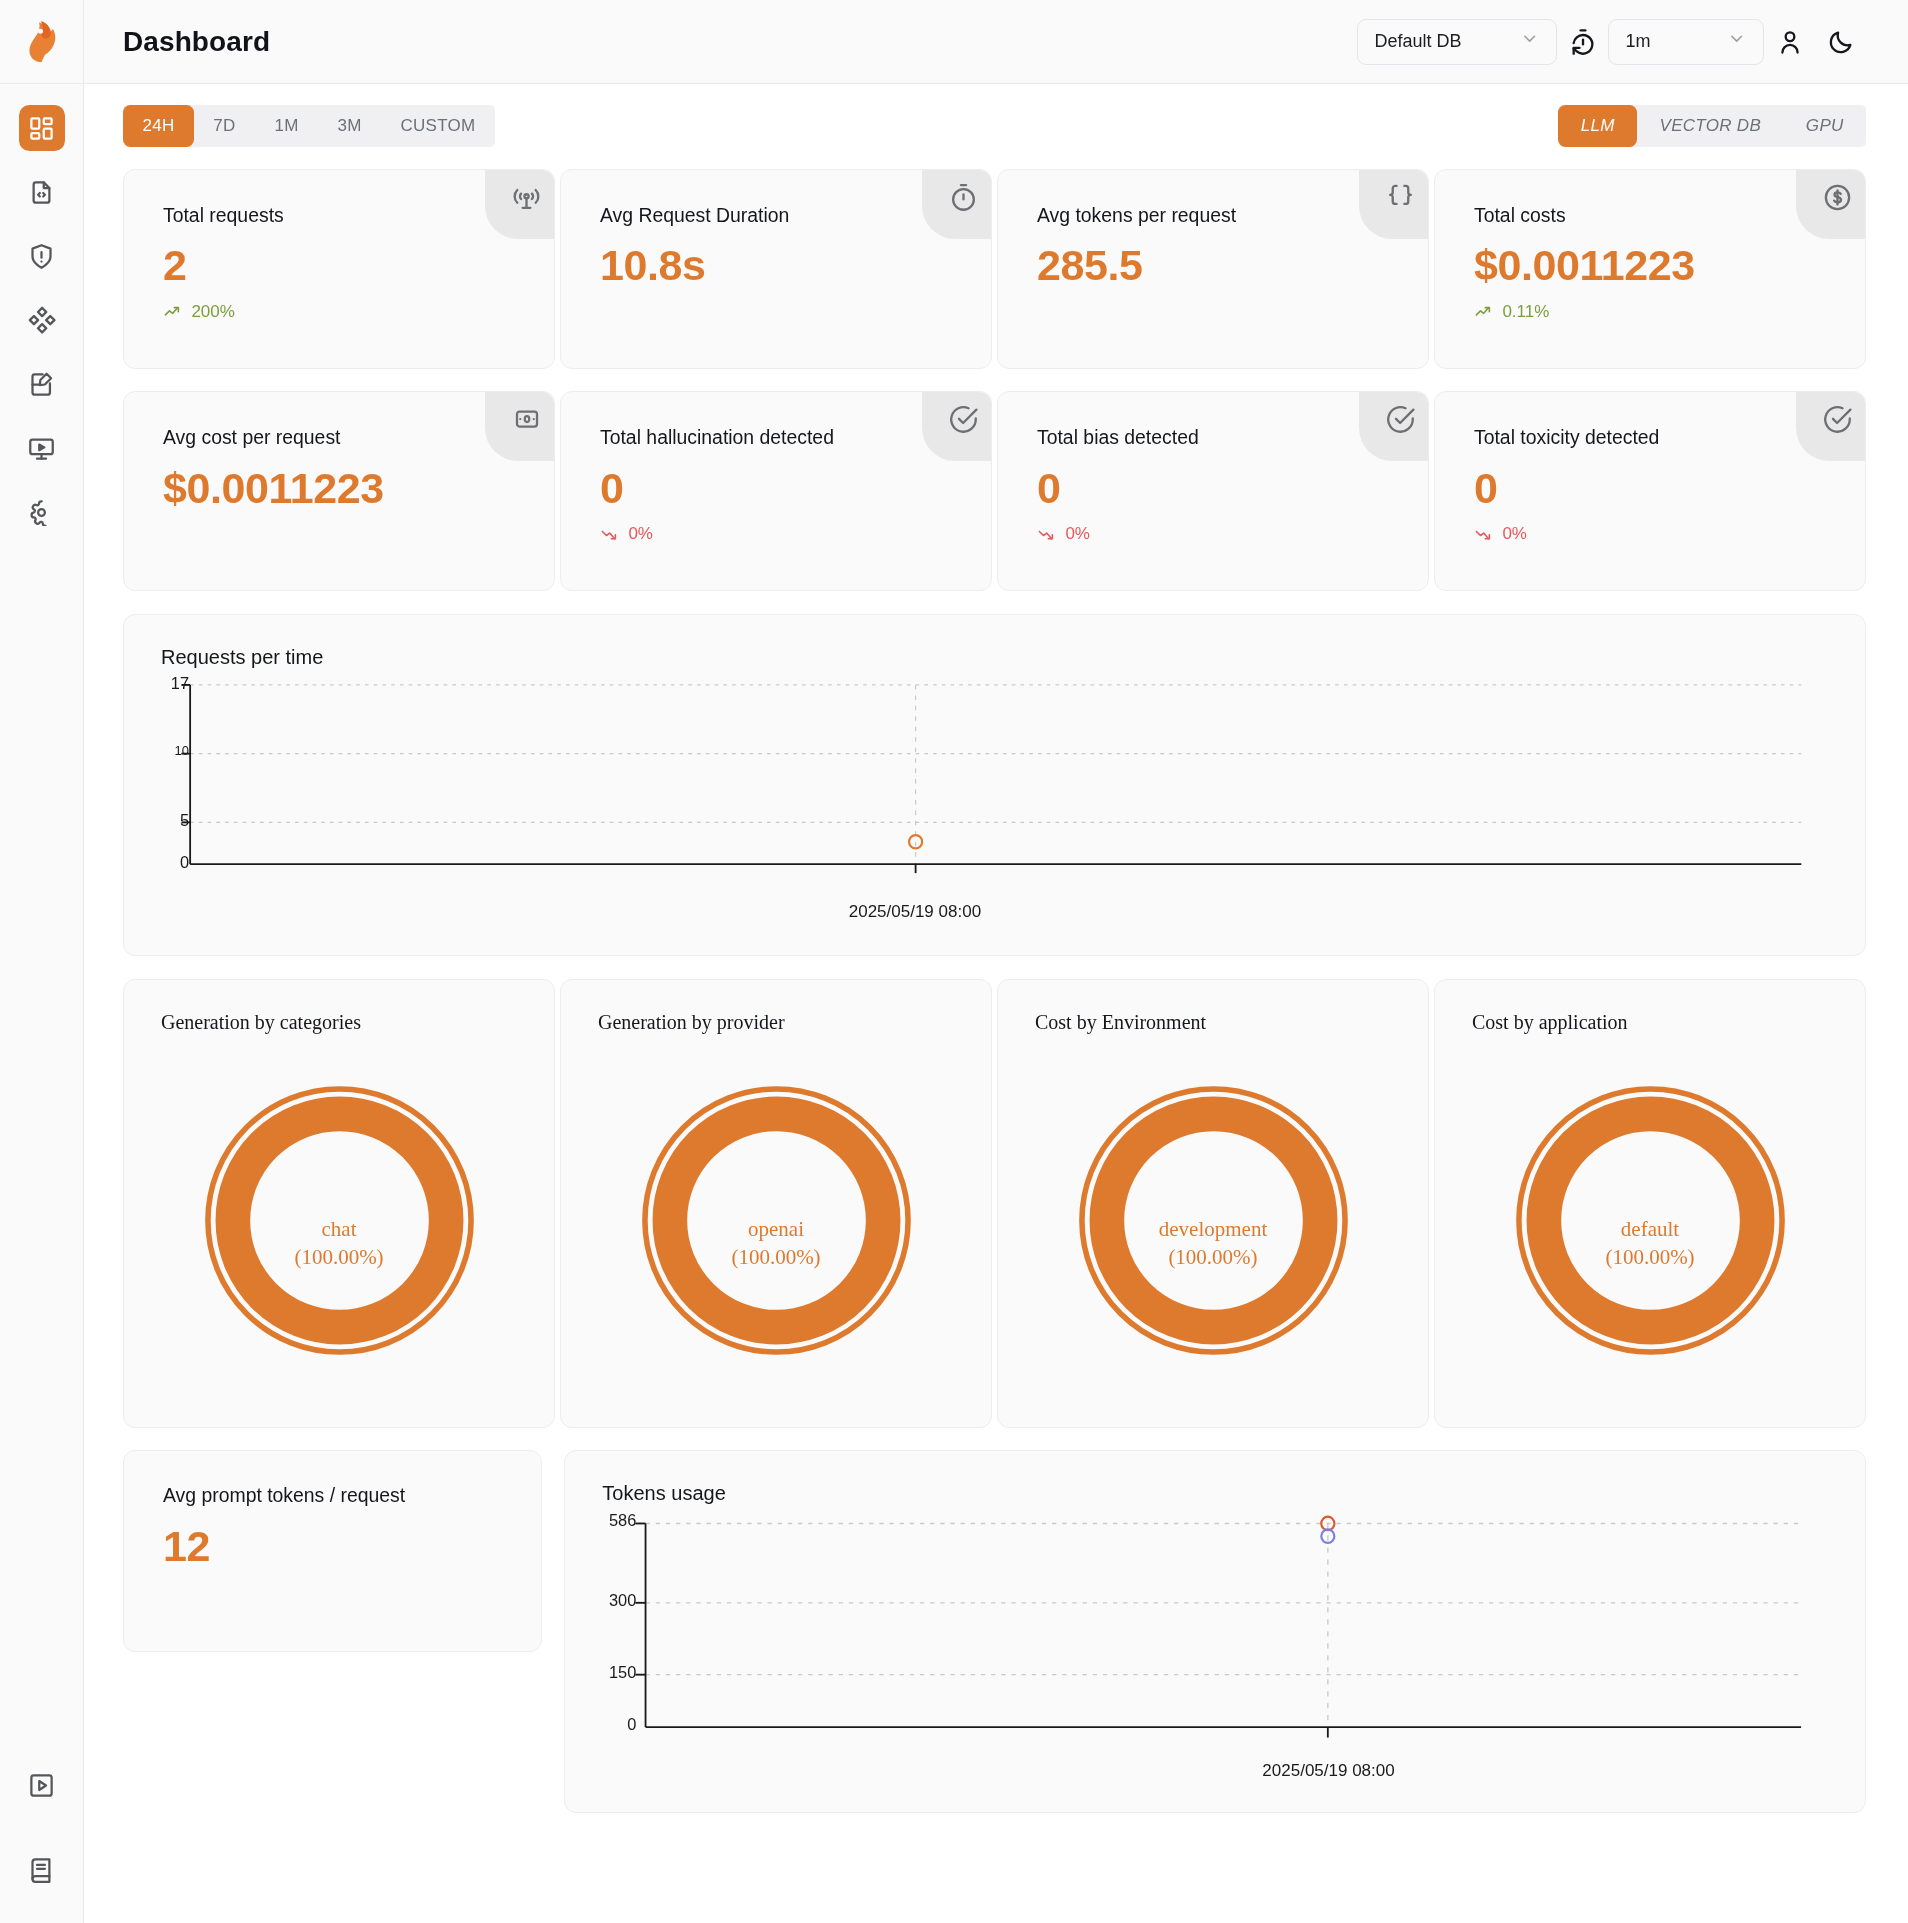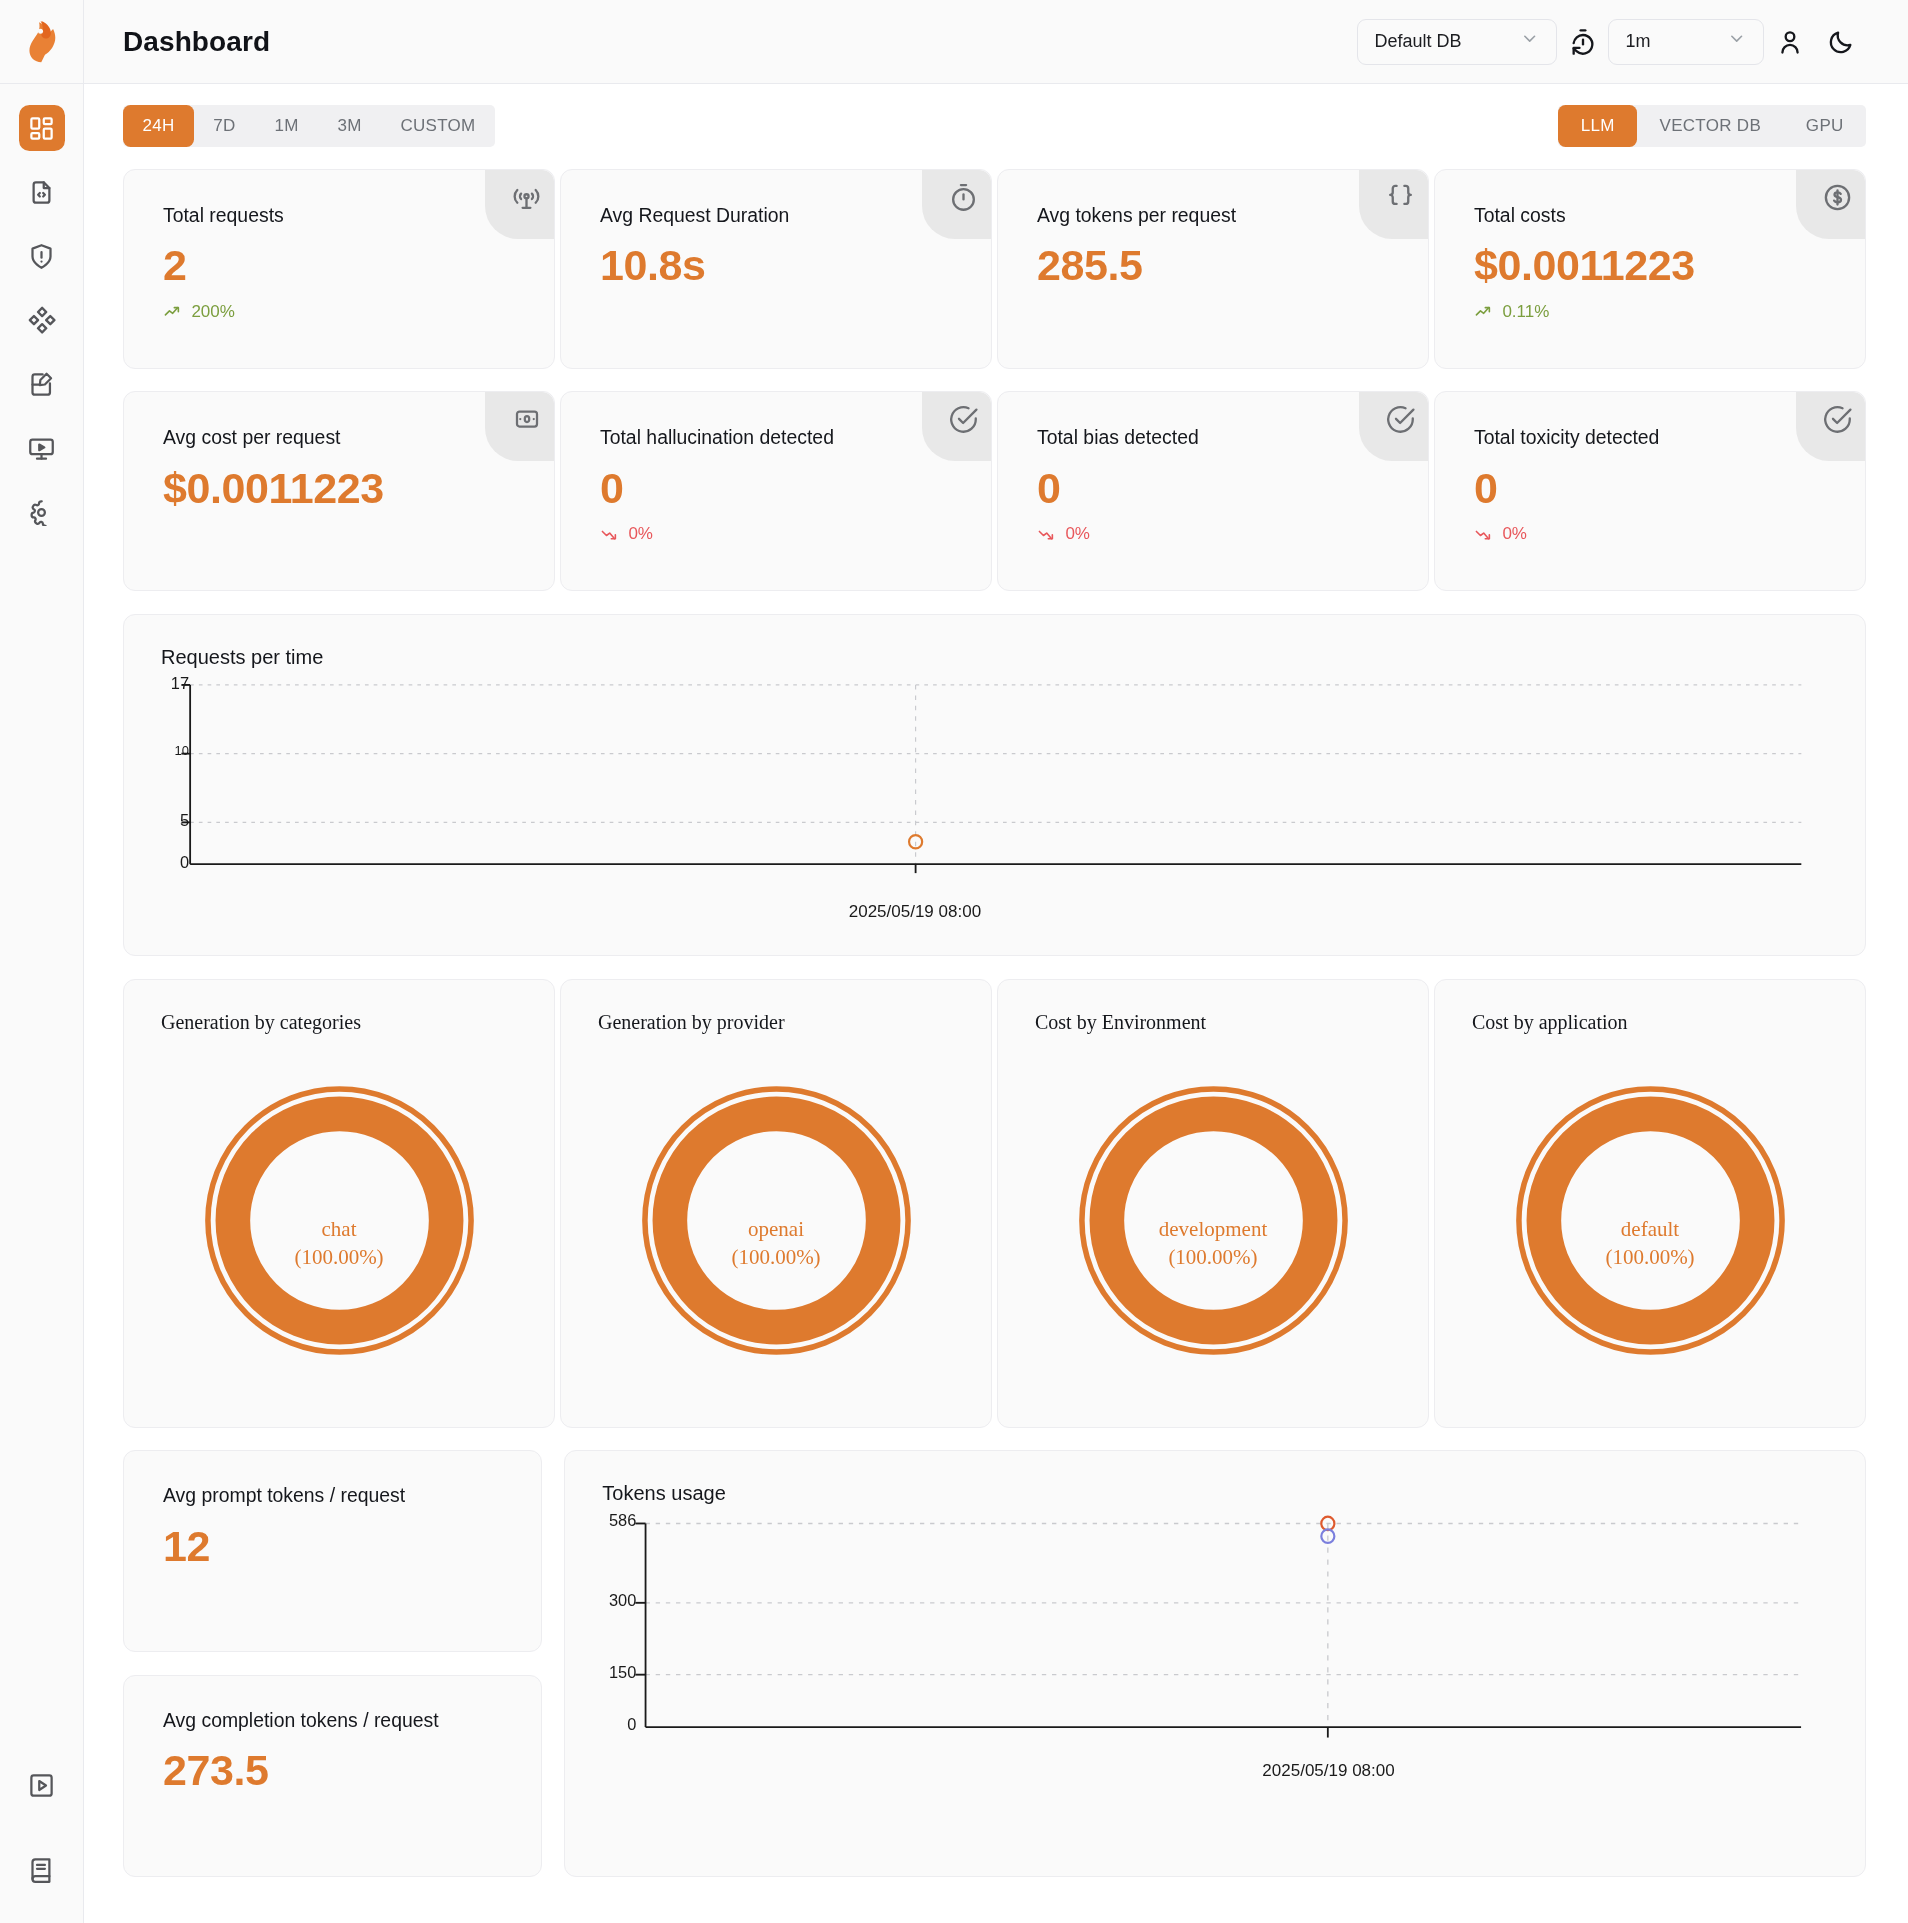--- a/index.html
+++ b/index.html
@@ -72,21 +72,21 @@
     display: inline-flex; align-items: stretch;
     background: #f0f0f2; border-radius: 5px; height: 42px; overflow: hidden;
   }
   .seg .seg-item {
     display: flex; align-items: center; justify-content: center;
     padding: 0 19.4px; font-size: 17px; color: #6d7177;
     letter-spacing: 0.3px; cursor: pointer; font-weight: 500;
   }
   .seg .seg-item.active { background: #DE7A2E; color: #ffffff; border-radius: 7.5px; }
   .seg-right { margin-left: auto; }
-  .seg-right .seg-item { padding: 0 22.4px; }
+  .seg-right .seg-item { padding: 0 22.4px; font-style: italic; }
 
   .grid4 {
     display: grid; grid-template-columns: repeat(4, 1fr); gap: 5px;
     margin-bottom: 22.4px;
   }
 
   .card {
     background: #fafafa;
     border: 0.7px solid #ededf0;
     border-radius: 12px;
@@ -519,24 +519,20 @@
           </div>
         </div>
       </div>
 
       <div class="bottom-grid">
         <div class="bottom-left">
           <div class="card mini-card">
             <div class="stat-title">Avg prompt tokens / request</div>
             <div class="stat-value">12</div>
           </div>
-          <div class="card mini-card">
-            <div class="stat-title">Avg completion tokens / request</div>
-            <div class="stat-value">273.5</div>
-          </div>
         </div>
 
         <div class="card tokens-card">
           <div class="chart-title">Tokens usage</div>
           <div class="line-chart">
             <svg width="100%" height="247" viewBox="0 0 1690 330" preserveAspectRatio="none" style="display:block">
               <g stroke="#c9cace" stroke-width="1.8" stroke-dasharray="6 8">
                 <line x1="60" y1="14" x2="1652" y2="14"></line>
                 <line x1="60" y1="120" x2="1652" y2="120"></line>
                 <line x1="60" y1="216" x2="1652" y2="216"></line>

